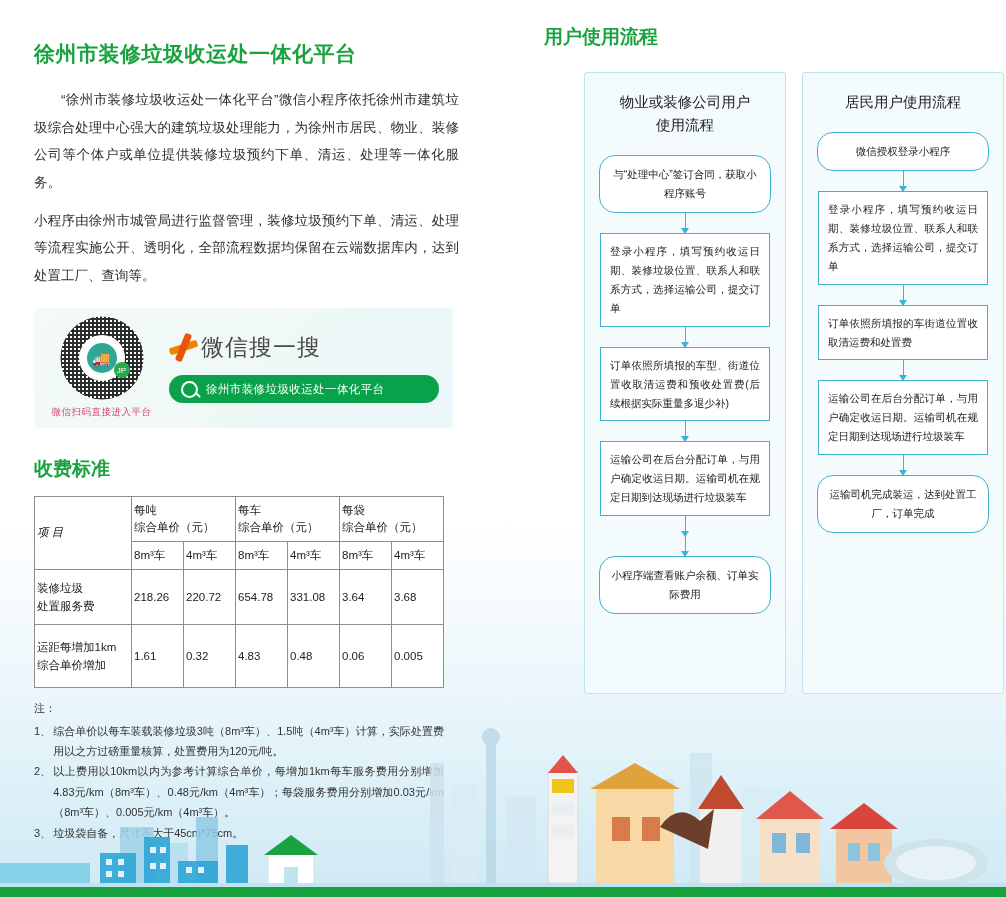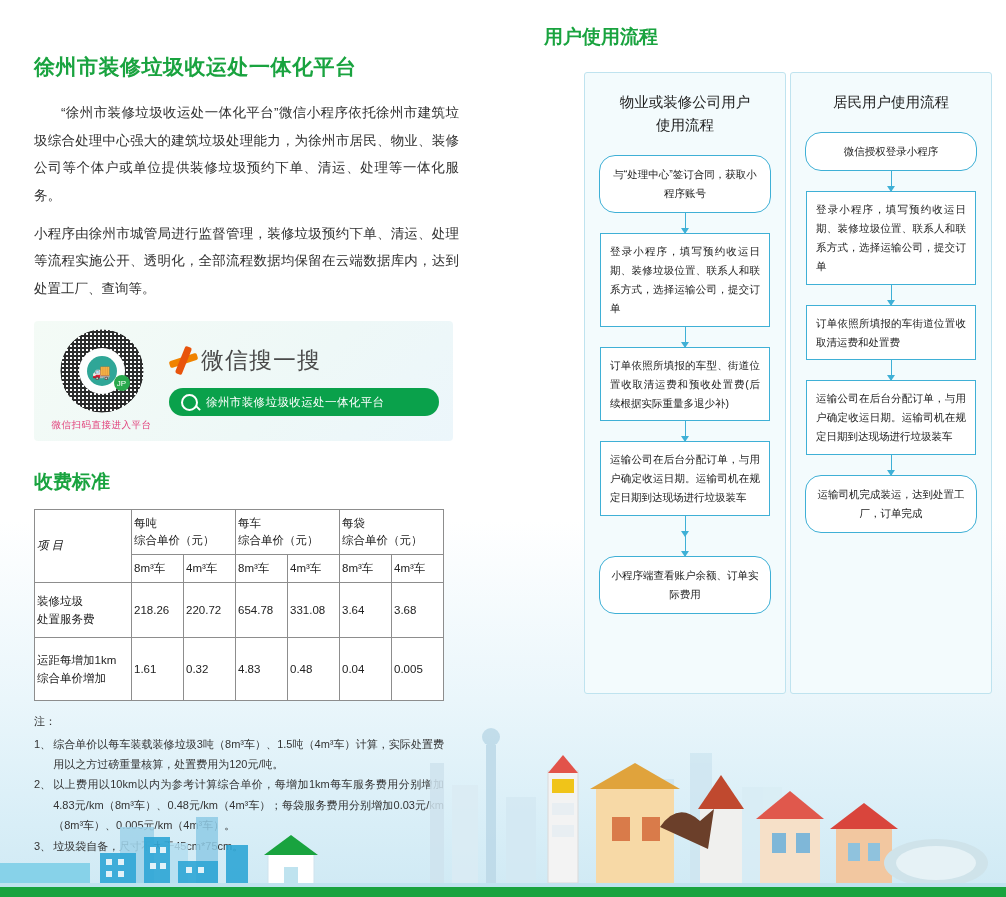--- a/index.html
+++ b/index.html
@@ -17,21 +17,21 @@
   .page {
     position: absolute;
     inset: 0;
     background: linear-gradient(180deg, #ffffff 0%, #ffffff 58%, #eaf6fb 78%, #d8eef7 92%, #cfe9f4 100%);
     overflow: hidden;
   }
   
   .left-col {
     position: absolute;
     left: 34px;
-    top: 53px;
+    top: 40px;
     width: 425px;
   }
   .title-main {
     color: #19a33f;
     font-size: 21px;
     font-weight: bold;
     letter-spacing: 0.5px;
     margin: 0 0 18px 0;
   }
   .para {
@@ -230,21 +230,21 @@
     width: 440px;
   }
   .title-right {
     color: #19a33f;
     font-size: 19px;
     font-weight: bold;
     margin: 0 0 22px 4px;
   }
   .flow-wrap {
     display: flex;
-    gap: 4px;
+    gap: 16px;
     padding-left: 44px;
   }
   .flow-panel {
     background: #f3fbfd;
     border: 1px solid #bfe3ef;
     border-radius: 3px;
     padding: 18px 14px 22px 14px;
     position: relative;
   }
   .flow-panel.left-panel { width: 196px; height: 580px; }
@@ -381,21 +381,21 @@
         </tr>
         <tr class="tall2">
           <td class="rowlabel">
             <div>运距每增加1km</div>
             <div>综合单价增加</div>
           </td>
           <td>1.61</td>
           <td>0.32</td>
           <td>4.83</td>
           <td>0.48</td>
-          <td>0.04</td>
+          <td>0.06</td>
           <td>0.005</td>
         </tr>
       </tbody>
     </table>
 
     <div class="notes">
       <div class="note-head">注：</div>
       <div class="note-item">
         <span class="note-idx">1、</span>
         <span class="note-txt">综合单价以每车装载装修垃圾3吨（8m³车）、1.5吨（4m³车）计算，实际处置费用以之方过磅重量核算，处置费用为120元/吨。</span>

